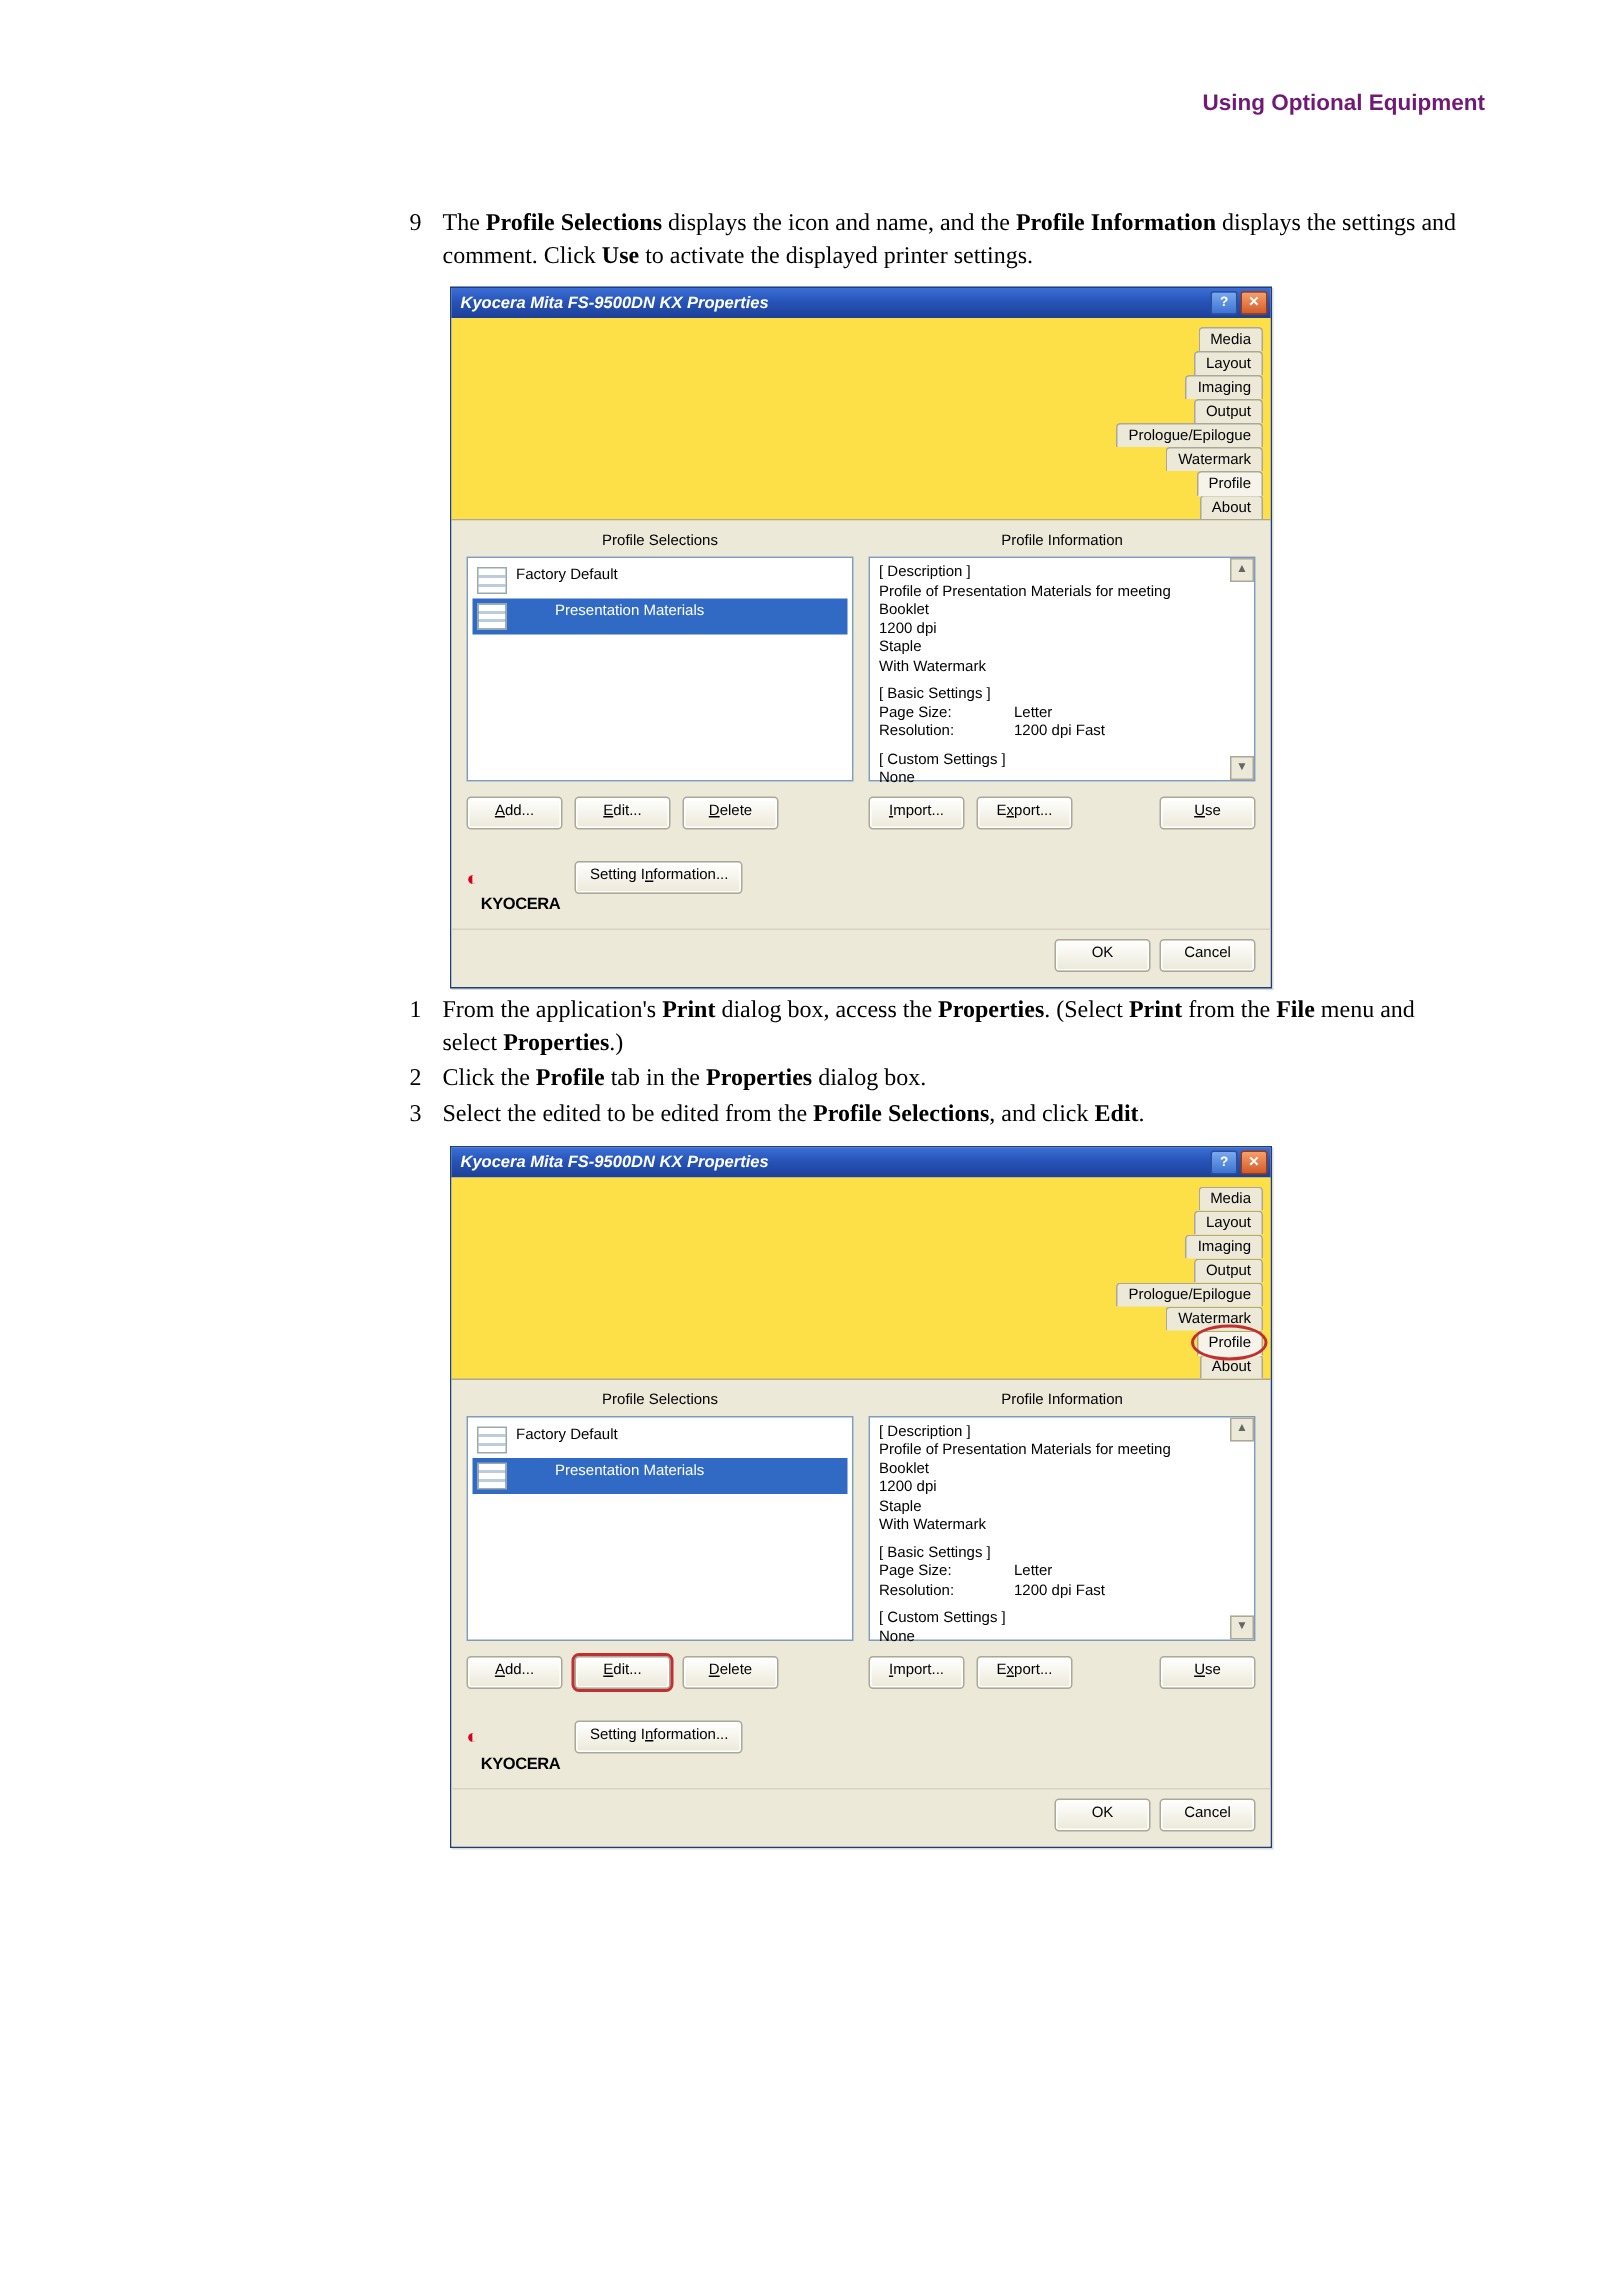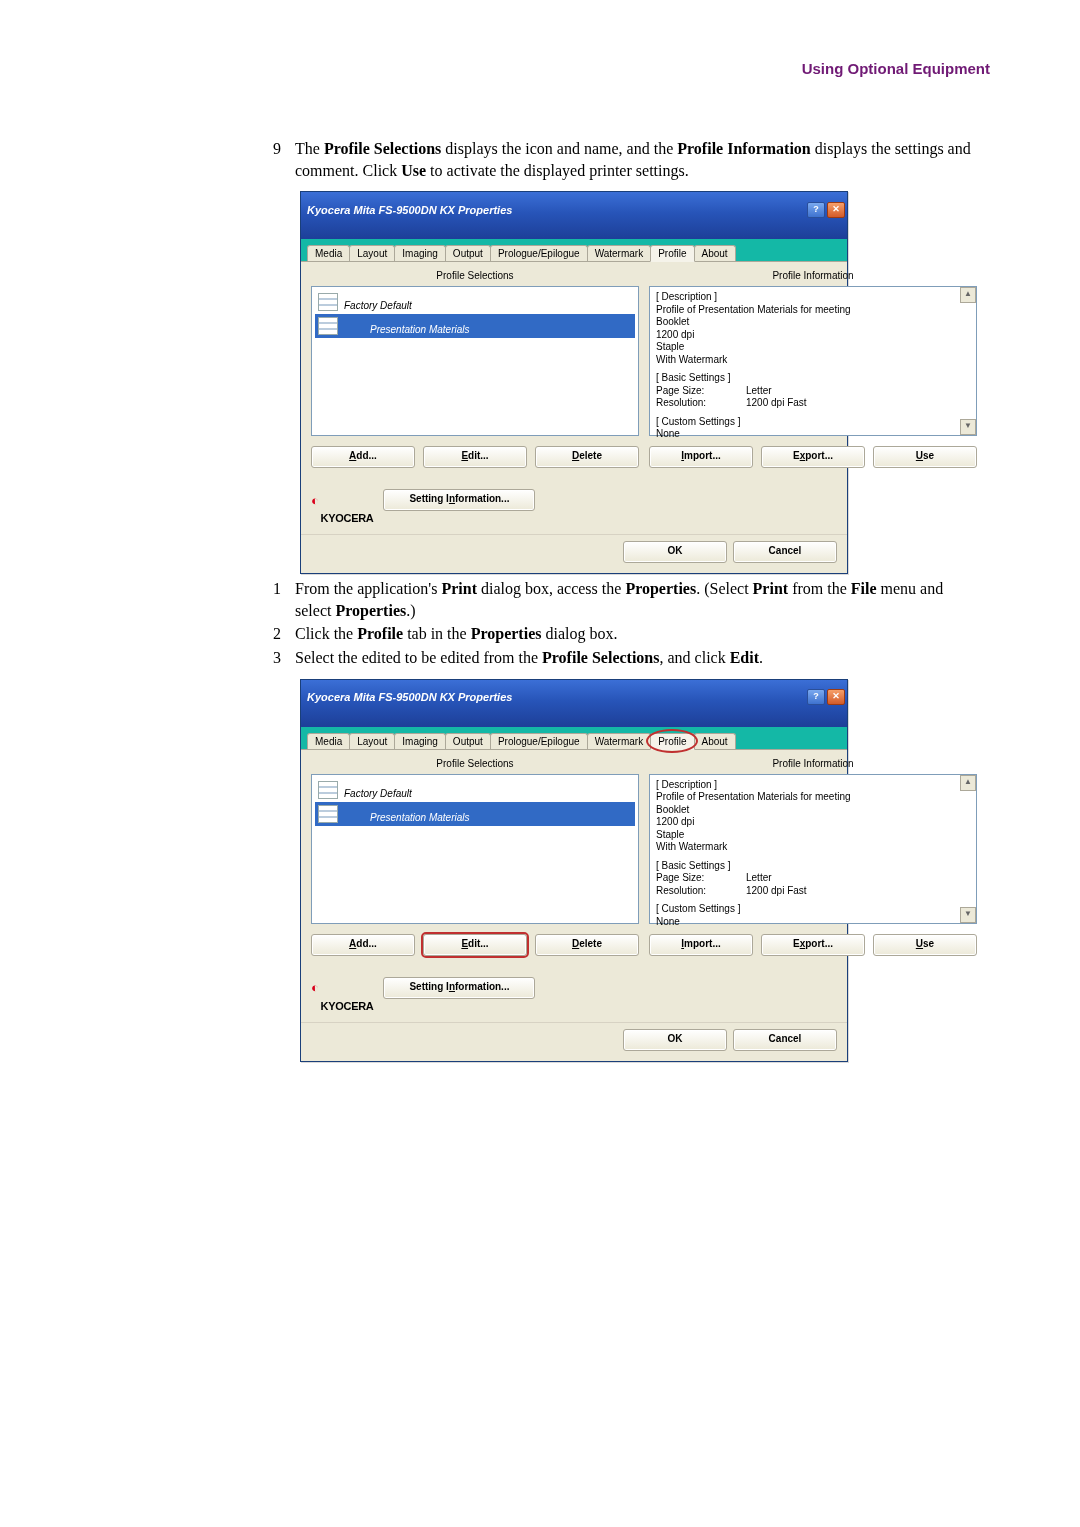--- a/index.html
+++ b/index.html
@@ -72,27 +72,27 @@
     border: 1px solid #1a3f7a;
     background: #ece9d8;
     font-family: Tahoma, Arial, sans-serif;
     font-size: 10px;
     box-shadow: 1px 1px 0 rgba(0,0,0,.15);
   }
   .titlebar {
     display: flex;
     align-items: center;
     justify-content: space-between;
-    height: 35px;
+    height: 20px;
     background: linear-gradient(to bottom, #3b6fd6 0%, #2754b8 45%, #1d3f98 100%);
     color: #fff;
     font-weight: bold;
     font-style: italic;
     font-size: 11px;
-    padding: 0 2px 12px 6px;
+    padding: 0 2px 0 6px;
   }
   .titlebar-icons {
     display: flex;
     gap: 2px;
   }
   .titlebar-btn {
     width: 16px;
     height: 14px;
     background: linear-gradient(to bottom, #f6a06a, #d25b2a);
     border: 1px solid #9c3a12;
@@ -105,22 +105,23 @@
   }
   .titlebar-btn.help {
     background: linear-gradient(to bottom, #7aa9ef, #3e72cf);
     border-color: #2a4f9a;
   }
   .tabstrip {
     display: flex;
     align-items: flex-end;
     padding: 6px 6px 0 6px;
     border-bottom: 1px solid #aca899;
-    background: #14b8a6;
+    background: #fde047;
     gap: 0;
+    flex-direction: column;
   }
   .tab {
     padding: 2px 7px;
     border: 1px solid #aca899;
     border-bottom: none;
     background: #ece9d8;
     font-size: 10px;
     margin-right: -1px;
     border-top-left-radius: 3px;
     border-top-right-radius: 3px;
@@ -161,25 +162,24 @@
   .listbox {
     border: 1px solid #7f9db9;
     background: #fff;
     height: 150px;
     padding: 3px;
     box-sizing: border-box;
     overflow: hidden;
   }
   .list-item {
     display: flex;
-    align-items: flex-end;
+    align-items: flex-start;
     gap: 6px;
     padding: 3px 3px;
     font-size: 10px;
-    font-style: italic;
   }
   .list-item.selected {
     background: #316ac5;
     color: #fff;
     gap: 32px;
   }
   .list-icon {
     width: 18px;
     height: 16px;
     background: linear-gradient(to bottom,#fff 0,#fff 4px,#bcd 4px,#bcd 6px,#fff 6px,#fff 10px,#bcd 10px,#bcd 12px,#fff 12px);
@@ -222,25 +222,24 @@
   .btn-row.split {
     justify-content: flex-start;
   }
   .wbtn {
     min-width: 62px;
     height: 20px;
     background: linear-gradient(to bottom,#fff,#ece9d8);
     border: 1px solid #aca899;
     border-radius: 3px;
     font-size: 10px;
-    padding: 0 20px;
+    padding: 0 0;
     text-align: center;
     line-height: 18px;
     box-shadow: inset 0 0 0 1px #fff;
-    font-weight: bold;
   }
   .wbtn.boxed {
     outline: 2px solid #c03030;
     outline-offset: 0;
   }
   .accel { text-decoration: underline; }
   .brand-row {
     display: flex;
     align-items: center;
     gap: 10px;

